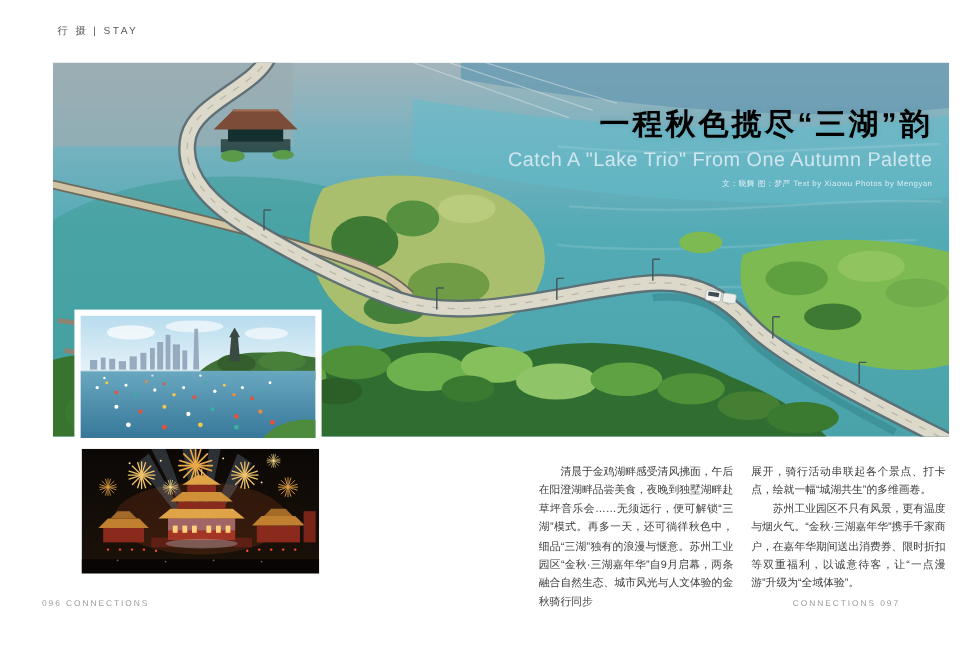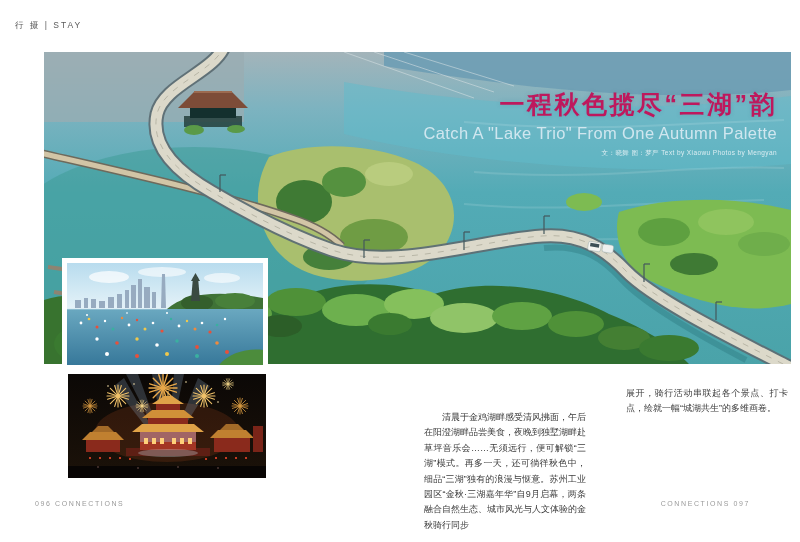--- a/index.html
+++ b/index.html
@@ -3,35 +3,35 @@
 <meta charset="utf-8">
 <style>
   * { margin:0; padding:0; box-sizing:border-box; }
   html,body { width:800px; height:542px; }
   body {
     position:relative; overflow:hidden; background:#ffffff;
     font-family:"Liberation Sans","DejaVu Sans",sans-serif;
   }
 
   .header-label {
-    position:absolute; top:20px; left:15px;
+    position:absolute; top:20px; left:48px;
     font-size:8.5px; color:#5a5a5a; letter-spacing:2px;
   }
 
   .main-photo {
     position:absolute; left:44px; top:52px; width:747px; height:312px;
     overflow:hidden;
   }
   .main-photo svg { position:absolute; inset:0; display:block; }
 
   .title-block {
     position:absolute; top:40px; right:14px; text-align:right; z-index:3;
   }
   .title-cn {
-    font-size:25px; font-weight:700; color:#be185d;
+    font-size:25px; font-weight:700; color:#000000;
     letter-spacing:2.5px; white-space:nowrap; line-height:1;
     text-shadow:0 0 4px rgba(60,120,140,.25);
   }
   .title-en {
     margin-top:7px; font-size:16.5px; font-weight:400; color:#d9ebf3;
     letter-spacing:.4px; white-space:nowrap; line-height:1.1; opacity:.92;
   }
   .byline {
     margin-top:7px; font-size:6.5px; color:#f0f7fa; opacity:.85;
     letter-spacing:.4px; white-space:nowrap;
@@ -44,21 +44,21 @@
   .inset-1 svg { display:block; width:196px; height:102px; }
   .inset-2 {
     position:absolute; left:68px; top:374px; width:198px; height:104px; z-index:4;
   }
   .inset-2 svg { display:block; width:198px; height:104px; }
 
   .body-col {
     position:absolute; top:386px; width:162px;
     font-size:9px; line-height:15.4px; color:#3c3c3c; text-align:justify;
   }
-  .col-1 { left:424px;margin-top:24px; }
+  .col-1 { left:449px; }
   .col-2 { left:602px;margin-left:24px; }
   .body-col p.indent { text-indent:2em; }
 
   .footer {
     position:absolute; top:500px; font-size:7px; color:#9a9a9a;
     letter-spacing:1.6px;
   }
   .footer-left { left:35px; }
   .footer-right { right:50px; text-align:right; }
 </style>
@@ -356,18 +356,19 @@
         <circle cx="150" cy="94" r="0.8" fill="#e8b0a0" opacity="0.5"></circle>
       </g>
     </svg>
   </div>
 
   <div class="body-col col-1">
     <p class="indent">清晨于金鸡湖畔感受清风拂面，午后在阳澄湖畔品尝美食，夜晚到独墅湖畔赴草坪音乐会……无须远行，便可解锁“三湖”模式。再多一天，还可徜徉秋色中，细品“三湖”独有的浪漫与惬意。苏州工业园区“金秋·三湖嘉年华”自9月启幕，两条融合自然生态、城市风光与人文体验的金秋骑行同步</p>
   </div>
   <div class="body-col col-2">
     <p>展开，骑行活动串联起各个景点、打卡点，绘就一幅“城湖共生”的多维画卷。</p>
+    <p class="indent">苏州工业园区不只有风景，更有温度与烟火气。“金秋·三湖嘉年华”携手千家商户，在嘉年华期间送出消费券、限时折扣等双重福利，以诚意待客，让“一点漫游”升级为“全域体验”。</p>
   </div>
 
   <div class="footer footer-left">096 CONNECTIONS</div>
   <div class="footer footer-right">CONNECTIONS 097</div>
 
 </div>
 
 </body></html>

